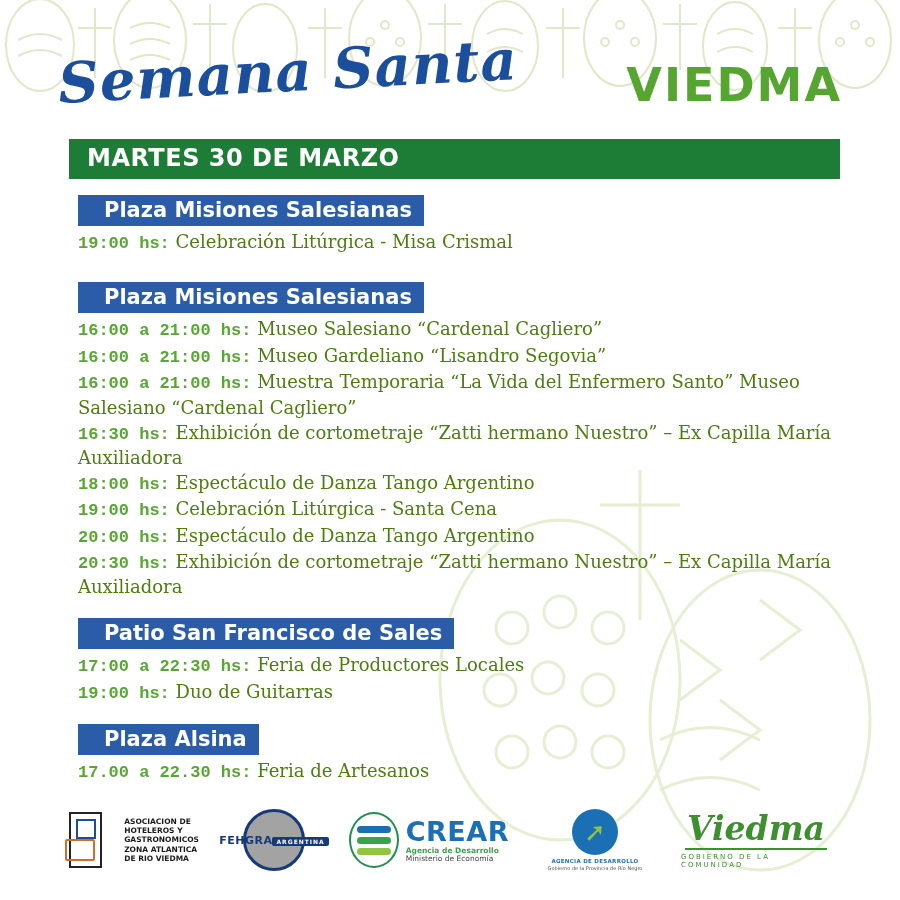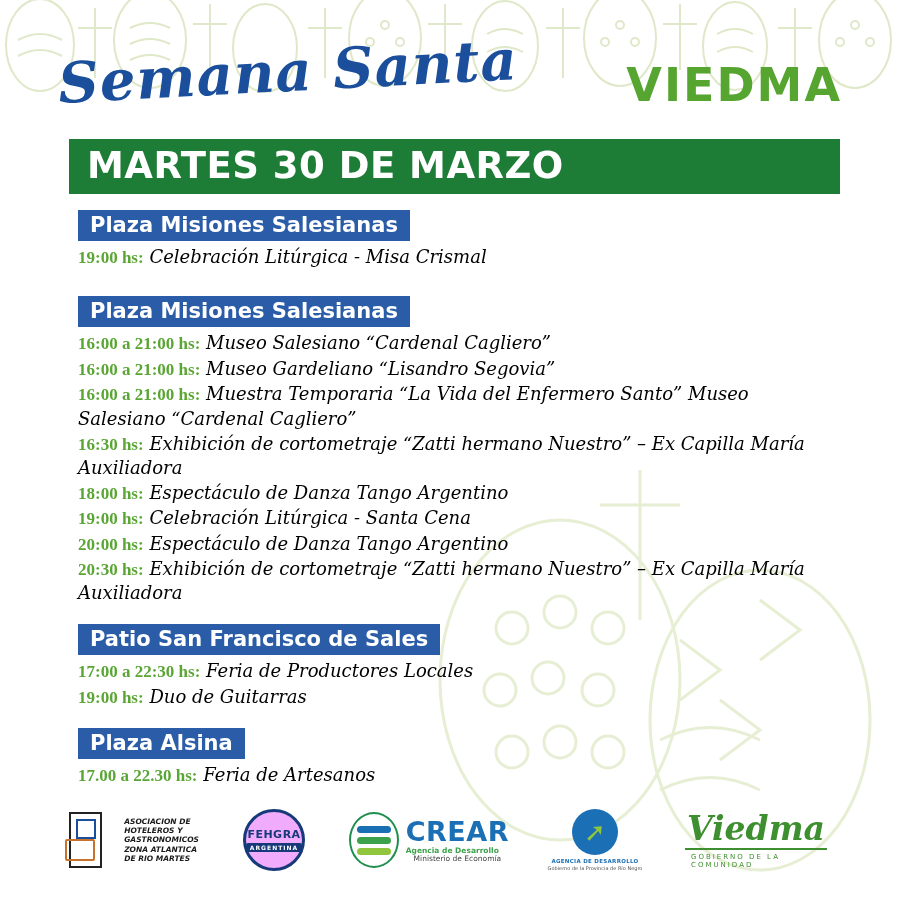--- a/index.html
+++ b/index.html
@@ -37,109 +37,108 @@
   }
 
   
   .content{position:relative;z-index:2;padding:0 60px 0 60px;}
 
   .day-band{
     background:#1d7d36;
     color:#ffffff;
     font-family:"DejaVu Sans", sans-serif;
     font-weight:700;
-    font-size:37px;
+    font-size:24px;
     letter-spacing:0.5px;
     padding:5px 0 7px 18px;
     margin:14px 0 8px 9px;
   }
 
   .place-band{
     display:inline-block;
     background:#2b5ca8;
     color:#ffffff;
     font-family:"DejaVu Sans", sans-serif;
     font-weight:700;
     font-size:21px;
-    padding:3px 12px 4px 12px;
+    padding:3px 12px 4px 26px;
     margin:8px 0 4px 18px;
   }
 
   .event{
     margin:0 0 1px 18px;
     font-family:"DejaVu Serif", serif;
     font-size:18px;
     line-height:1.32;
     color:#111111;
     max-width:790px;
   }
   .event .time{
-    font-family:Liberation Serif, serif;
+    font-family:Liberation Mono, monospace;
     font-style:normal;
     font-weight:700;
     color:#5aa635;
     font-size:17px;
   }
   .event .desc{
-    font-style:italic;
-    color:#000000;
+    color:#4d7c0f;
   }
 
   .gap-sm{height:10px;}
   .gap-md{height:18px;}
 
   
   .logos{
     position:absolute;
     left:0;bottom:28px;width:900px;
     z-index:3;
     display:flex;
     justify-content:center;
     align-items:center;
     gap:38px;
   }
   .logo{display:flex;align-items:center;justify-content:center;}
 
-  .logo-hoteleros{width:130px;height:64px;display:flex;align-items:center;gap:22px;font-style:italic;}
+  .logo-hoteleros{width:130px;height:64px;display:flex;align-items:center;gap:22px;}
   .hot-box{width:52px;height:52px;border:2px solid #222;position:relative;background:#fff;}
   .hot-box:before{content:"";position:absolute;left:5px;top:5px;width:16px;height:16px;border:2px solid #1b4f9c;}
   .hot-box:after{content:"";position:absolute;right:5px;bottom:5px;width:26px;height:18px;border:2px solid #c9722b;border-radius:2px;}
   .hot-text{font-family:"DejaVu Sans", sans-serif;font-size:7.5px;font-weight:700;line-height:1.25;color:#1a1a1a;}
 
   .logo-fehgra{width:74px;height:64px;display:flex;flex-direction:column;align-items:center;justify-content:center;}
   .fehgra-circle{
     width:56px;height:56px;border-radius:50%;
     border:3px solid #16397a;
-    display:flex;flex-direction:column;align-items:center;justify-content:center;
-    background:#f0abfc;
+    display:flex;flex-direction:row;align-items:center;justify-content:center;
+    background:#a3a3a3;
   }
   .fehgra-word{font-family:"DejaVu Sans", sans-serif;font-weight:700;font-size:11px;color:#16397a;letter-spacing:0.5px;}
   .fehgra-sub{font-family:"DejaVu Sans", sans-serif;font-weight:700;font-size:6px;color:#fff;background:#16397a;padding:1px 4px;margin-top:2px;border-radius:2px;letter-spacing:1px;}
 
   .logo-crear{width:160px;height:62px;display:flex;align-items:center;gap:7px;}
   .crear-mark{width:52px;height:52px;border-radius:50%;background:#fff;border:2px solid #1f8f4d;position:relative;overflow:hidden;}
   .crear-mark i{position:absolute;left:6px;right:6px;height:7px;border-radius:4px;display:block;}
   .crear-mark i.a{top:12px;background:#1b6fb5;}
   .crear-mark i.b{top:23px;background:#3ba14b;}
   .crear-mark i.c{top:34px;background:#8fc63d;}
   .crear-txt{display:flex;flex-direction:column;line-height:1;}
   .crear-name{font-family:"DejaVu Sans", sans-serif;font-weight:700;font-size:27px;color:#1b6fb5;letter-spacing:0.5px;}
   .crear-sub1{font-family:"DejaVu Sans", sans-serif;font-size:7.5px;color:#3ba14b;font-weight:700;margin-top:2px;}
-  .crear-sub2{font-family:"DejaVu Sans", sans-serif;font-size:7.5px;color:#444;margin-top:1px;text-align:center;}
+  .crear-sub2{font-family:"DejaVu Sans", sans-serif;font-size:7.5px;color:#444;margin-top:1px;}
 
   .logo-agencia{width:96px;height:64px;display:flex;flex-direction:column;align-items:center;justify-content:center;}
   .ag-circle{width:46px;height:46px;border-radius:50%;background:#1b6fb5;display:flex;align-items:center;justify-content:center;}
   .ag-arrow{font-size:26px;color:#8fc63d;line-height:1;}
   .ag-t1{font-family:"DejaVu Sans", sans-serif;font-size:5.5px;font-weight:700;color:#1b6fb5;margin-top:3px;letter-spacing:0.3px;text-align:center;}
   .ag-t2{font-family:"DejaVu Sans", sans-serif;font-size:5px;color:#555;margin-top:1px;text-align:center;}
 
   .logo-viedma{width:150px;height:62px;display:flex;flex-direction:column;justify-content:center;}
   .vd-name{font-family:"DejaVu Serif", serif;font-style:italic;font-weight:700;font-size:33px;color:#3e8f2f;line-height:1;}
   .vd-line{height:2px;background:#3e8f2f;margin:3px 0 3px 0;width:142px;}
-  .vd-sub{font-family:"DejaVu Sans", sans-serif;font-size:7px;letter-spacing:2px;color:#3e8f2f;margin-left:10px;}
+  .vd-sub{font-family:"DejaVu Sans", sans-serif;font-size:7px;letter-spacing:2px;color:#3e8f2f;}
 </style>
 </head>
 <body>
 
 <div class="bg-deco">
   <svg width="900" height="900" viewBox="0 0 900 900" xmlns="http://www.w3.org/2000/svg" aria-hidden="true">
     <g stroke="#dfe8c8" stroke-width="2" fill="none">
 
       <ellipse cx="40" cy="45" rx="34" ry="46"></ellipse>
       <ellipse cx="150" cy="40" rx="36" ry="48"></ellipse>
@@ -270,21 +269,21 @@
 
 <div class="logos">
 
   <div class="logo logo-hoteleros">
     <div class="hot-box"></div>
     <div class="hot-text">
       <div>ASOCIACION DE</div>
       <div>HOTELEROS  Y</div>
       <div>GASTRONOMICOS</div>
       <div>ZONA ATLANTICA</div>
-      <div>DE  RIO MARTES</div>
+      <div>DE  RIO VIEDMA</div>
     </div>
   </div>
 
   <div class="logo logo-fehgra">
     <div class="fehgra-circle">
       <div class="fehgra-word">FEHGRA</div>
       <div class="fehgra-sub">ARGENTINA</div>
     </div>
   </div>
 

